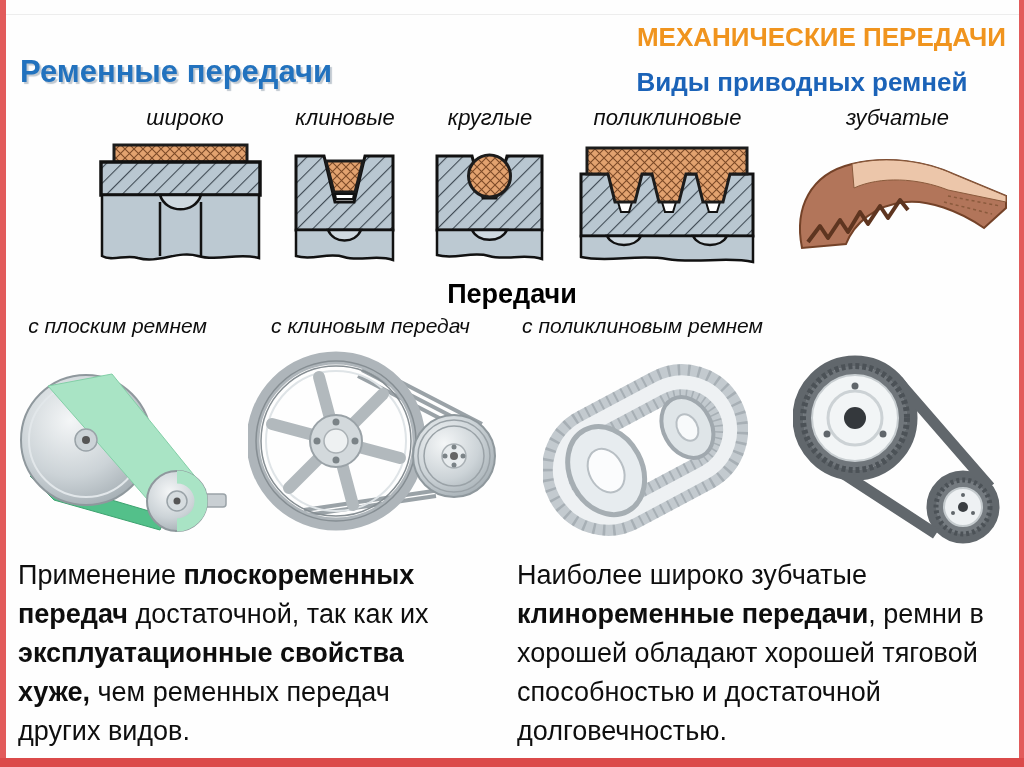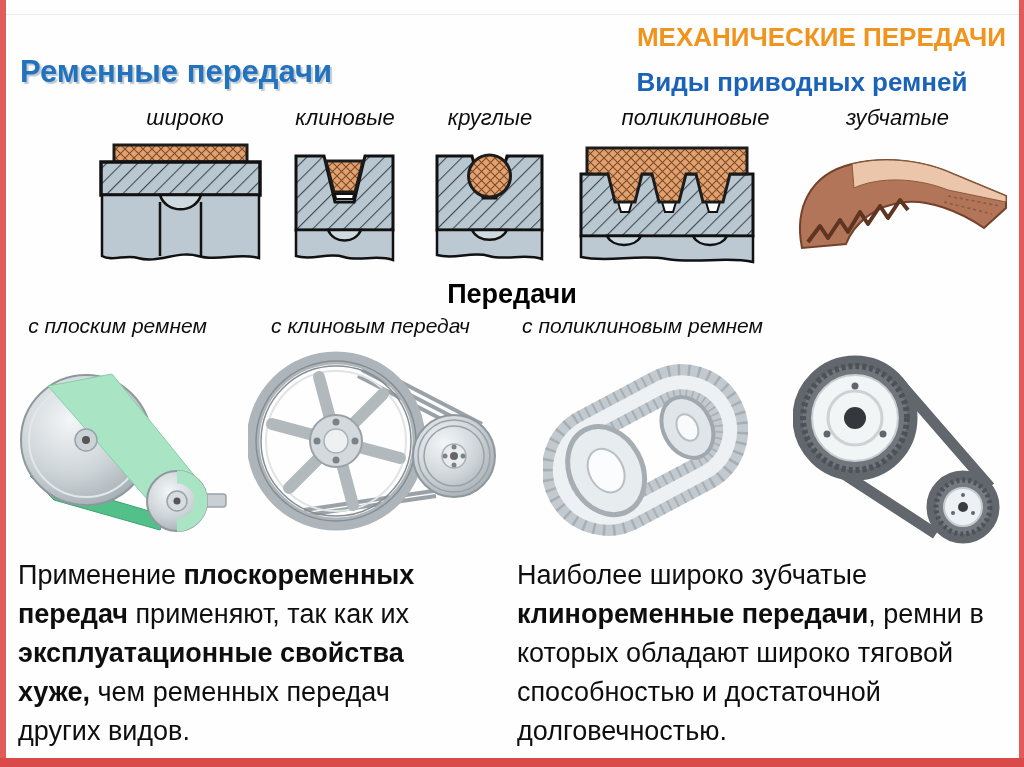--- a/index.html
+++ b/index.html
@@ -11,21 +11,21 @@
   .frame-bottom{left:0;bottom:0;width:100%;height:9px;background:#db4a4a;}
   .topline{position:absolute;top:14px;left:6px;right:5px;height:1px;background:#ededed;}
 
   .title-main{position:absolute;top:22px;right:18px;font-size:26px;font-weight:bold;color:#f0941e;white-space:nowrap;}
   .title-section{position:absolute;top:54px;left:20px;font-size:31px;font-weight:bold;color:#2272be;
                  text-shadow:2px 2px 1px rgba(140,155,170,.55);white-space:nowrap;}
   .title-sub{position:absolute;top:67px;left:582px;width:440px;text-align:center;font-size:26px;font-weight:bold;color:#1b63b8;}
 
   .bl{position:absolute;top:105px;text-align:center;font-style:italic;font-size:22px;color:#0d0d0d;}
   #bl1{left:120px;width:130px;} #bl2{left:285px;width:120px;} #bl3{left:430px;width:120px;}
-  #bl4{left:613px;width:165px;} #bl5{left:830px;width:135px;}
+  #bl4{left:585px;width:165px;} #bl5{left:830px;width:135px;}
 
   .fig{position:absolute;}
   #fig1{left:98px;top:140px;width:165px;height:132px;}
   #fig2{left:292px;top:140px;width:105px;height:132px;}
   #fig3{left:432px;top:140px;width:115px;height:132px;}
   #fig4{left:577px;top:140px;width:180px;height:132px;}
   #fig5{left:788px;top:144px;width:225px;height:118px;}
 
   .drives-title{position:absolute;top:279px;left:0;width:100%;text-align:center;font-size:27px;font-weight:bold;color:#000;}
 
@@ -226,16 +226,16 @@
       <circle cx="170" cy="163" r="19" fill="#eef1f3" stroke="#c5cbce" stroke-width="2"></circle>
       <circle cx="170" cy="163" r="5" fill="#3a3e42"></circle>
       <g fill="#60666b">
         <circle cx="170" cy="151" r="2"></circle>
           <circle cx="160" cy="169" r="2"></circle>
           <circle cx="180" cy="169" r="2"></circle>
       </g>
     </svg>
   </div>
 
-  <div class="para" id="para-left"><span>Применение </span><b>плоскоременных передач</b><span> применяют, так как их </span><b>эксплуатационные свойства хуже,</b><span> чем ременных передач других видов.</span></div>
-  <div class="para" id="para-right"><span>Наиболее широко зубчатые </span><b>клиноременные передачи</b><span>, ремни в которых обладают широко тяговой способностью и достаточной долговечностью.</span></div>
+  <div class="para" id="para-left"><span>Применение </span><b>плоскоременных передач</b><span> достаточной, так как их </span><b>эксплуатационные свойства хуже,</b><span> чем ременных передач других видов.</span></div>
+  <div class="para" id="para-right"><span>Наиболее широко зубчатые </span><b>клиноременные передачи</b><span>, ремни в хорошей обладают хорошей тяговой способностью и достаточной долговечностью.</span></div>
 
 </div>
 
 </body></html>

